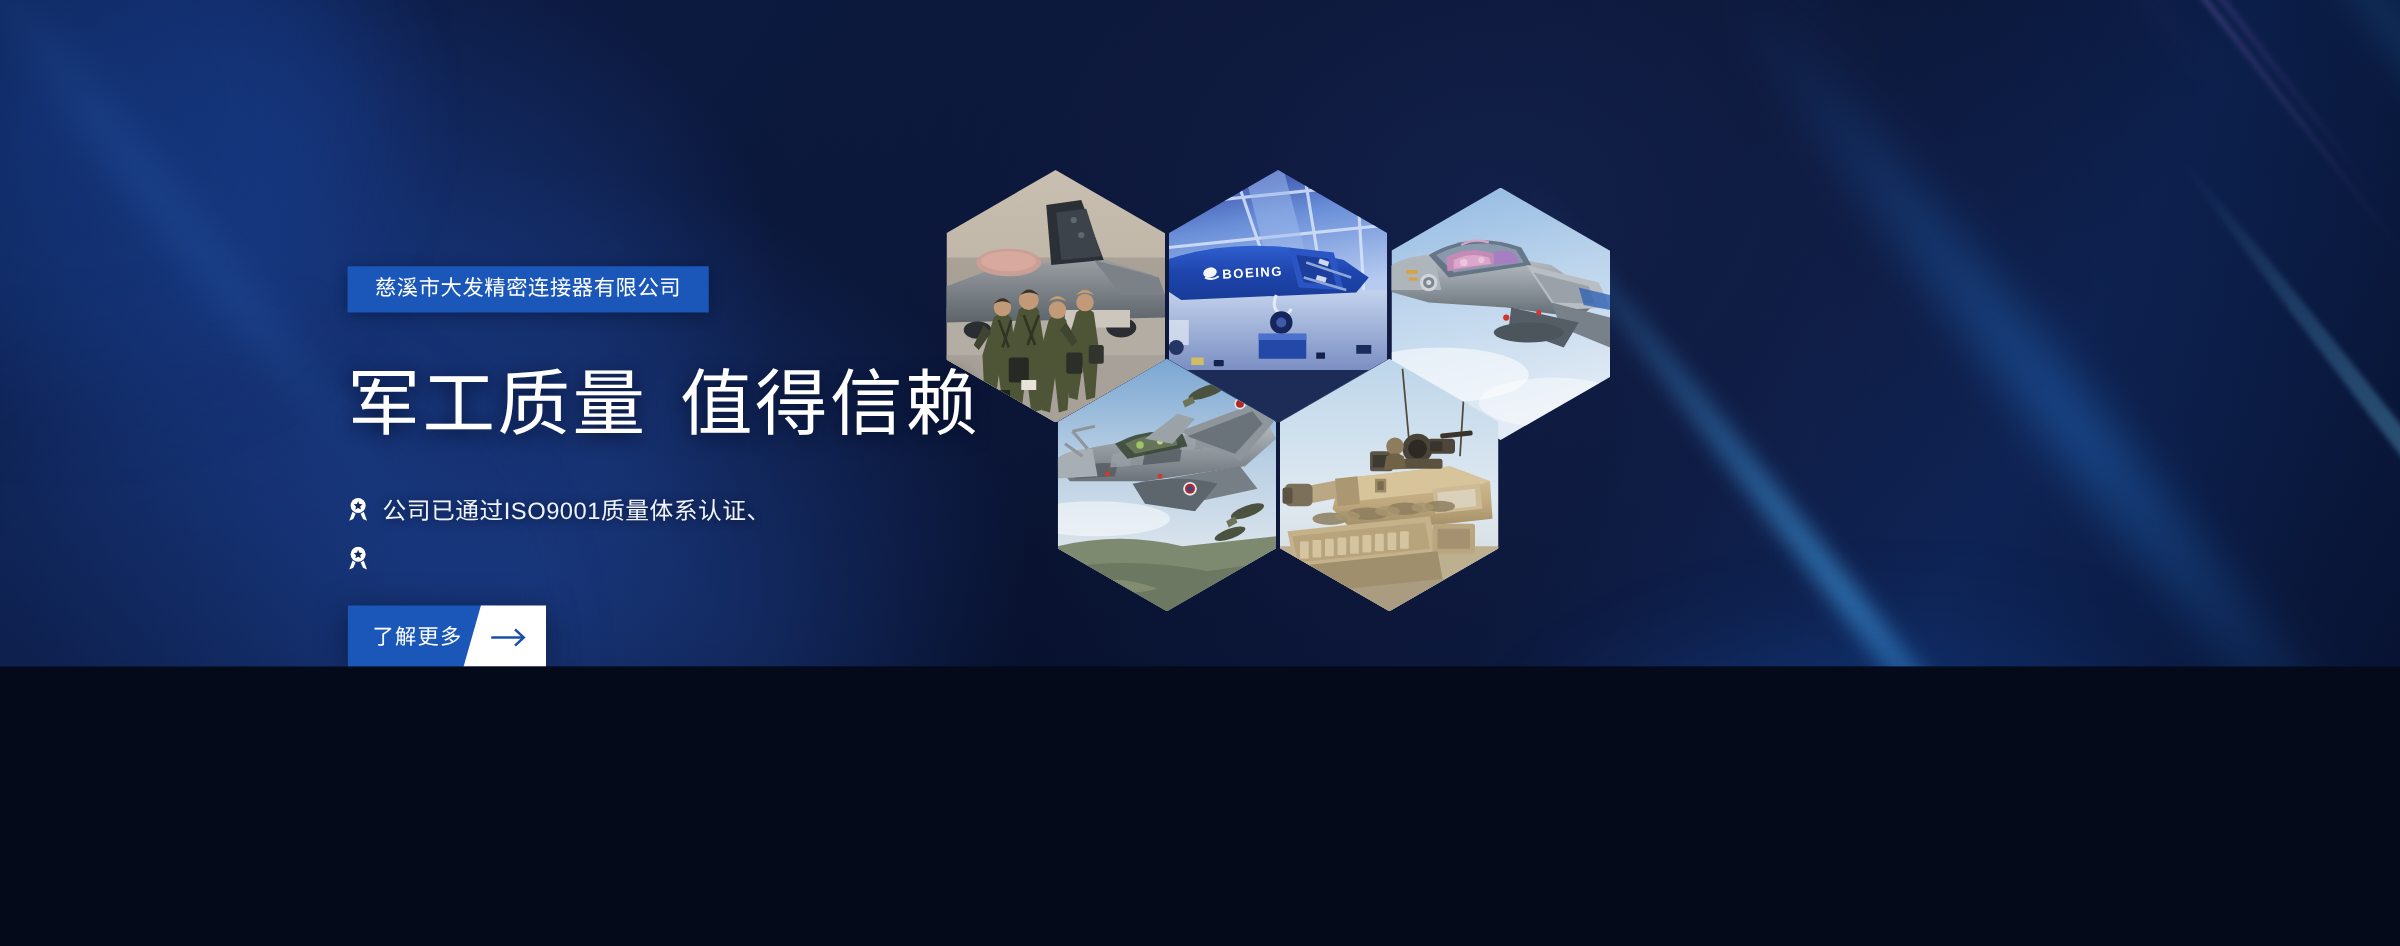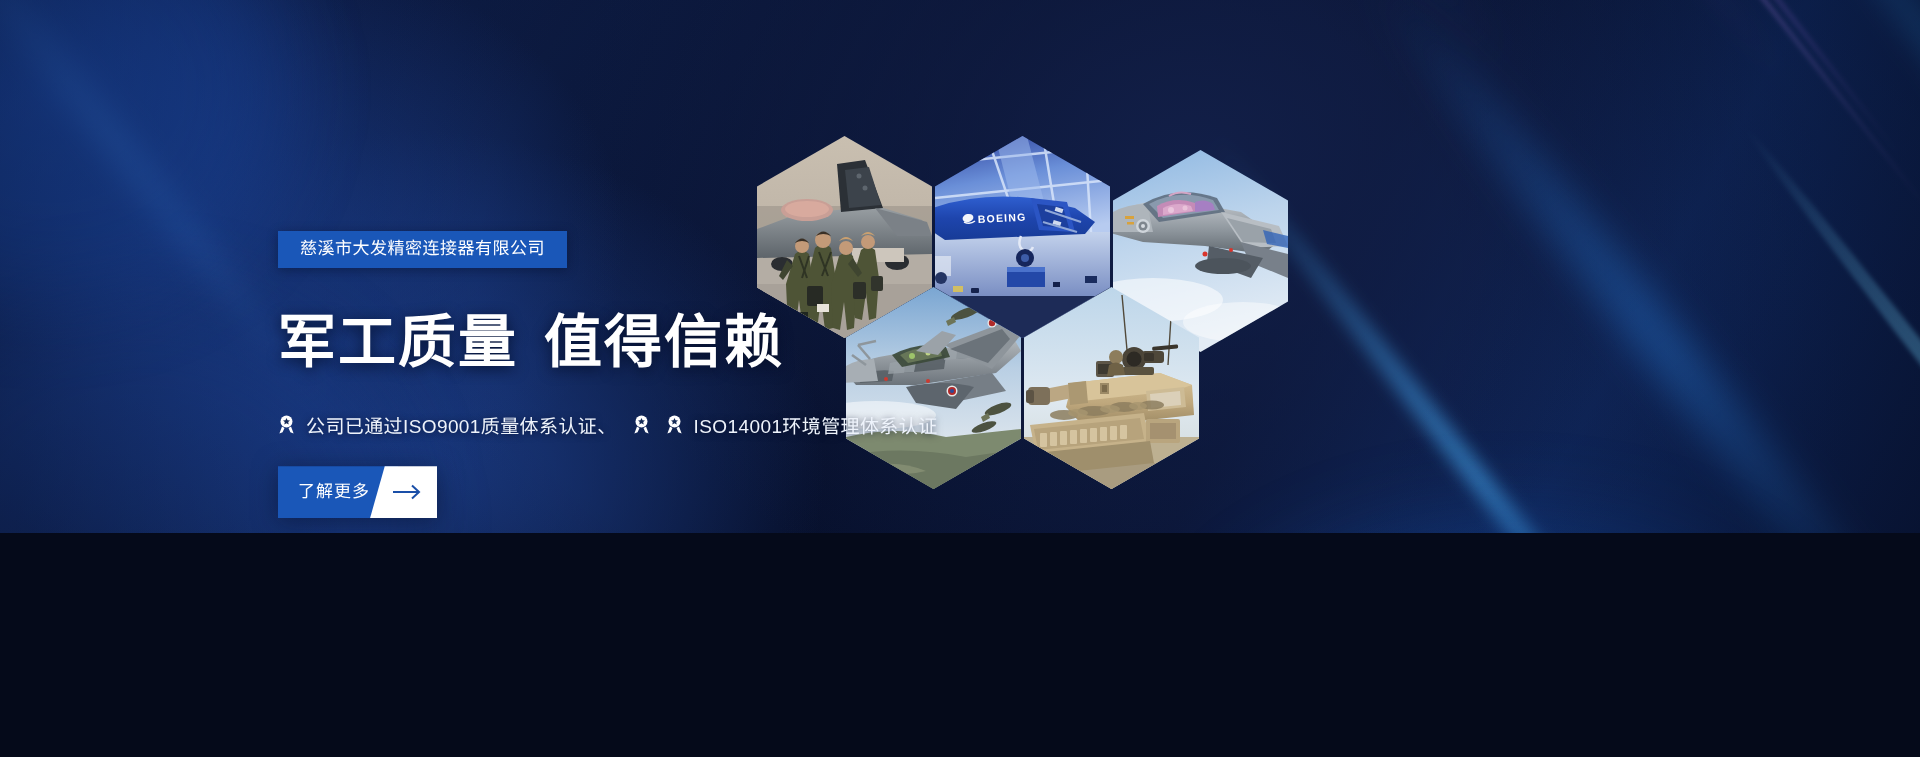--- a/index.html
+++ b/index.html
@@ -64,32 +64,32 @@
     padding:9px 22px 10px 22px;
     line-height:1.1;
     box-shadow:0 2px 10px rgba(4,14,40,0.45);
     white-space:nowrap;
   }
 
   .headline {
     margin-top:42px;
     color:#ffffff;
     font-size:58px;
-    font-weight:bold;
+    font-weight:normal;
     letter-spacing:2px;
     line-height:1.12;
     text-shadow:0 3px 14px rgba(2,10,34,0.75);
     white-space:nowrap;
   }
   .headline .gap { display:inline-block; width:26px; }
 
   .bullets {
     margin-top:36px;
     list-style:none;
-    display:flex; flex-direction:row; gap:16px;
+    display:flex; flex-direction:column; gap:16px;
   }
   .bullet {
     display:flex; align-items:center; gap:11px;
     color:#eef3fb;
     font-size:19px;
     letter-spacing:0.4px;
     text-shadow:0 1px 7px rgba(2,10,34,0.7);
     white-space:nowrap;
   }
   .medal-icon { width:17px; height:19px; flex:0 0 17px; display:block; }
@@ -204,29 +204,20 @@
 
       <li class="bullet">
         <svg class="medal-icon" viewBox="0 0 17 19">
           <circle cx="8.5" cy="6.4" r="6.0" fill="#ffffff"></circle>
           <path d="M8.5 2.9 L9.55 5.15 L12.0 5.45 L10.2 7.1 L10.7 9.5 L8.5 8.3 L6.3 9.5 L6.8 7.1 L5.0 5.45 L7.45 5.15 Z" fill="#152a55"></path>
           <path d="M4.0 11.4 L1.4 18.6 L4.6 17.2 L6.5 12.9 Z" fill="#ffffff"></path>
           <path d="M13.0 11.4 L15.6 18.6 L12.4 17.2 L10.5 12.9 Z" fill="#ffffff"></path>
         </svg>
       </li>
 
-      <li class="bullet">
-        <svg class="medal-icon" viewBox="0 0 17 19">
-          <circle cx="8.5" cy="6.4" r="6.0" fill="#ffffff"></circle>
-          <path d="M8.5 2.9 L9.55 5.15 L12.0 5.45 L10.2 7.1 L10.7 9.5 L8.5 8.3 L6.3 9.5 L6.8 7.1 L5.0 5.45 L7.45 5.15 Z" fill="#152a55"></path>
-          <path d="M4.0 11.4 L1.4 18.6 L4.6 17.2 L6.5 12.9 Z" fill="#ffffff"></path>
-          <path d="M13.0 11.4 L15.6 18.6 L12.4 17.2 L10.5 12.9 Z" fill="#ffffff"></path>
-        </svg>
-        <span>ISO14001环境管理体系认证</span>
-      </li>
 
     </ul>
 
     <a class="cta" href="#">
       <span class="cta-blue"></span>
       <span class="cta-white"></span>
       <span class="cta-label">了解更多</span>
       <svg class="cta-arrow" viewBox="0 0 34 20">
         <line x1="2" y1="10" x2="28" y2="10" stroke="#1a4fa8" stroke-width="2"></line>
         <polyline points="21,3.5 28,10 21,16.5" fill="none" stroke="#1a4fa8" stroke-width="2"></polyline>

